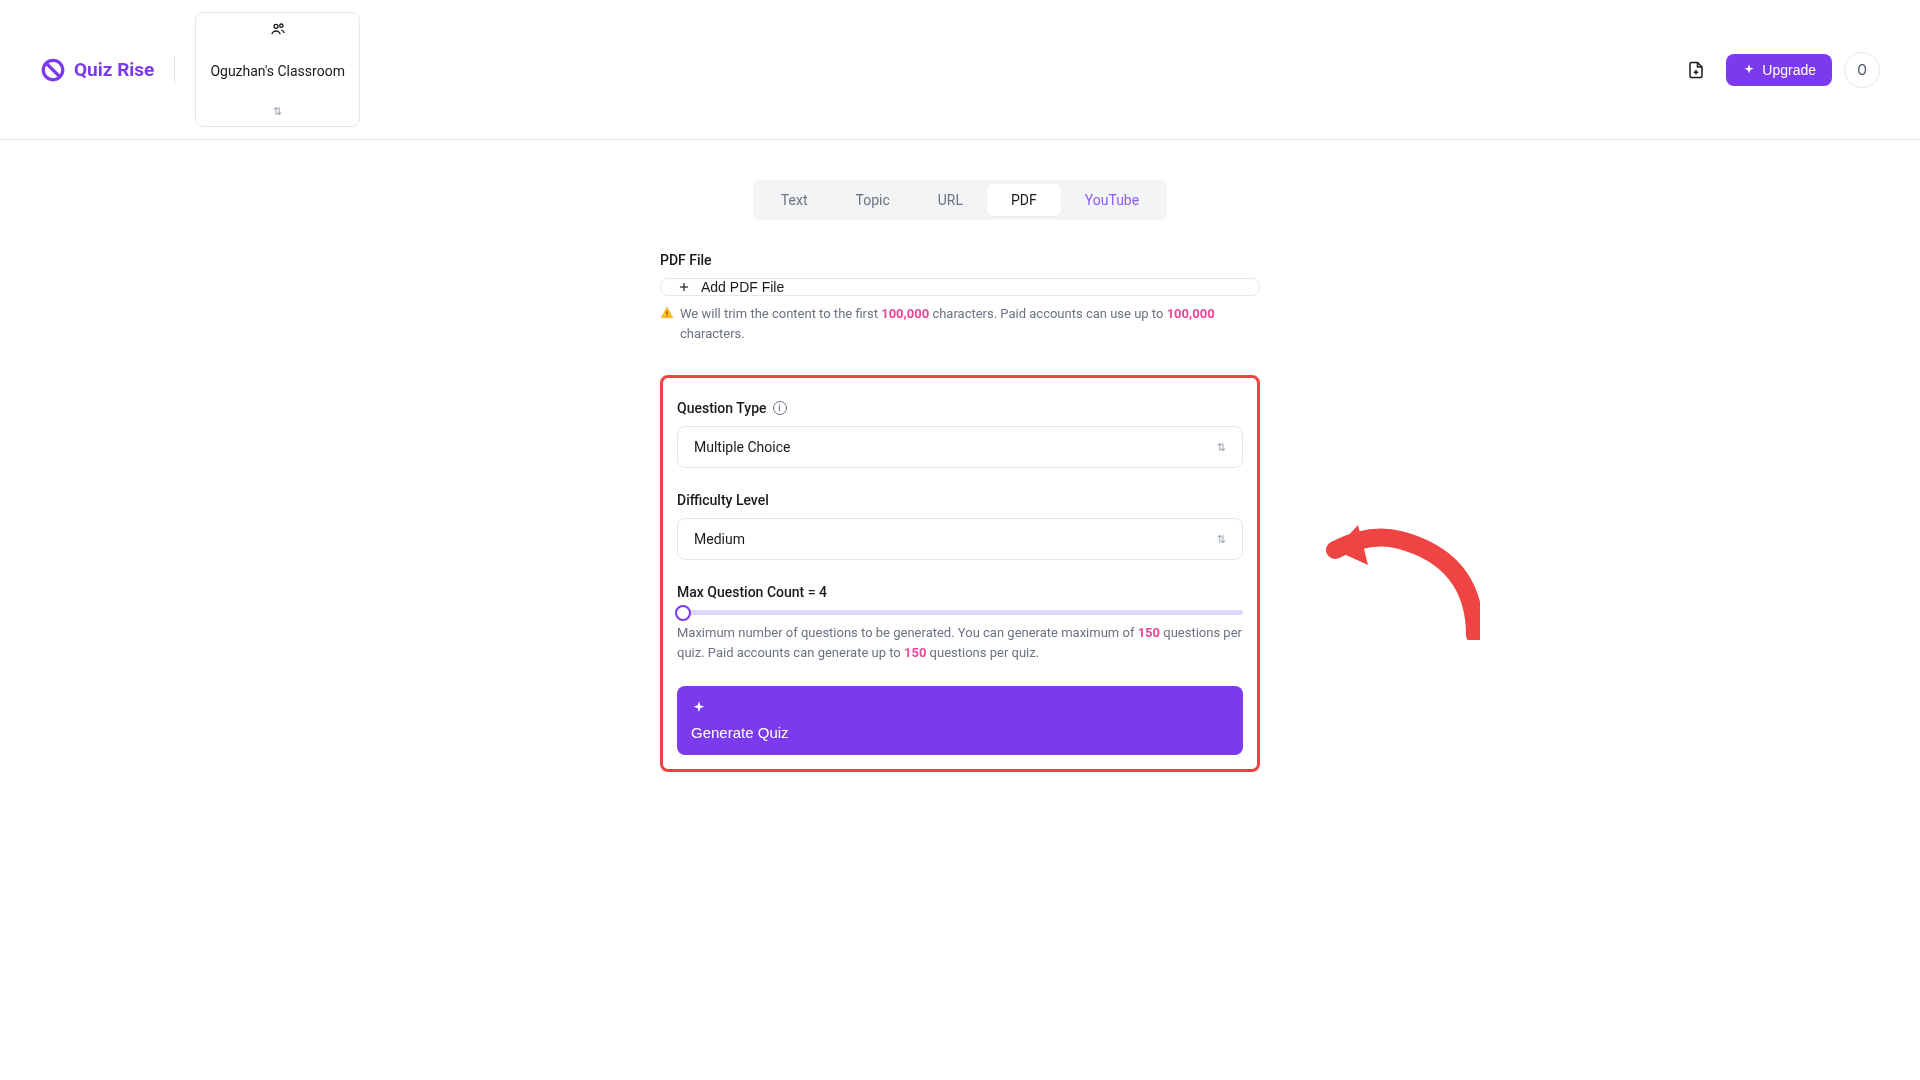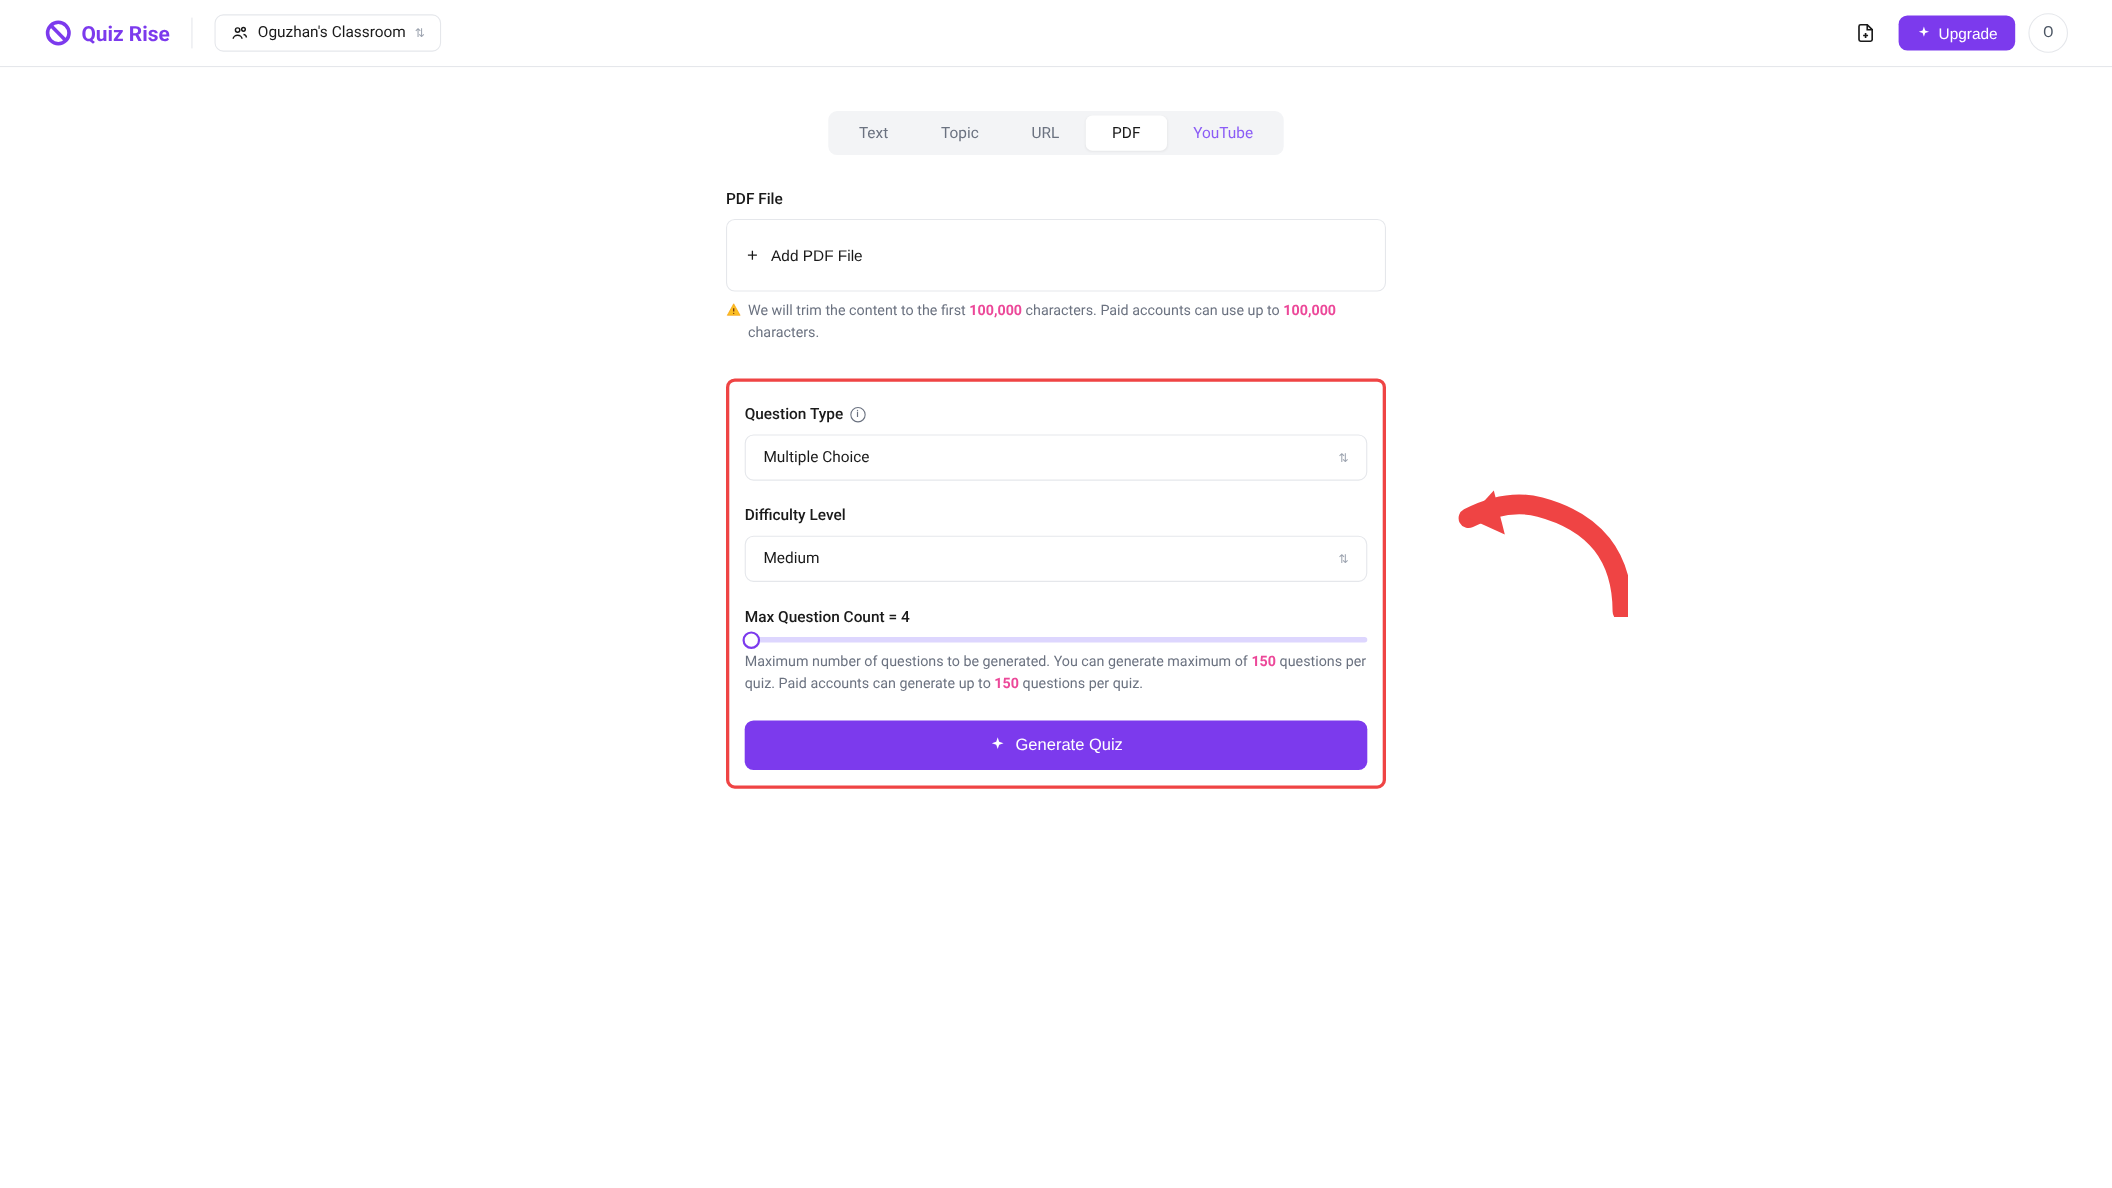--- a/index.html
+++ b/index.html
@@ -37,27 +37,28 @@
       height: 26px;
     }
     .divider {
       width: 1px;
       height: 28px;
       background: #e5e7eb;
     }
     .classroom-selector {
       display: flex;
       align-items: center;
-      gap: 8px;
+      gap: 26px;
       padding: 8px 14px;
       border: 1px solid #e5e7eb;
       border-radius: 8px;
       cursor: pointer;
       font-size: 14px;
       color: #1a1a1a;
+      flex-direction: column;
     }
     .header-right {
       display: flex;
       align-items: center;
       gap: 12px;
     }
     .icon-btn {
       width: 36px;
       height: 36px;
       display: flex;
@@ -132,21 +133,21 @@
       font-size: 14px;
       font-weight: 500;
       color: #1a1a1a;
       margin-bottom: 10px;
     }
     .add-file-btn {
       display: flex;
       align-items: center;
       gap: 10px;
       width: 100%;
-      padding: 24px 16px;
+      padding: 0 16px;
       border: 1px solid #e5e7eb;
       border-radius: 8px;
       background: white;
       font-size: 14px;
       color: #1a1a1a;
       cursor: pointer;
       text-align: left;
     }
     .help-text {
       font-size: 13px;
@@ -217,20 +218,21 @@
       width: 100%;
       padding: 14px;
       background: #7c3aed;
       color: white;
       border: none;
       border-radius: 8px;
       font-size: 15px;
       font-weight: 500;
       cursor: pointer;
       margin-top: 24px;
+      flex-direction: column;
     }
     .credits-text {
       display: flex;
       align-items: center;
       justify-content: center;
       gap: 6px;
       font-size: 13px;
       color: #6b7280;
       margin-top: 12px;
     }

